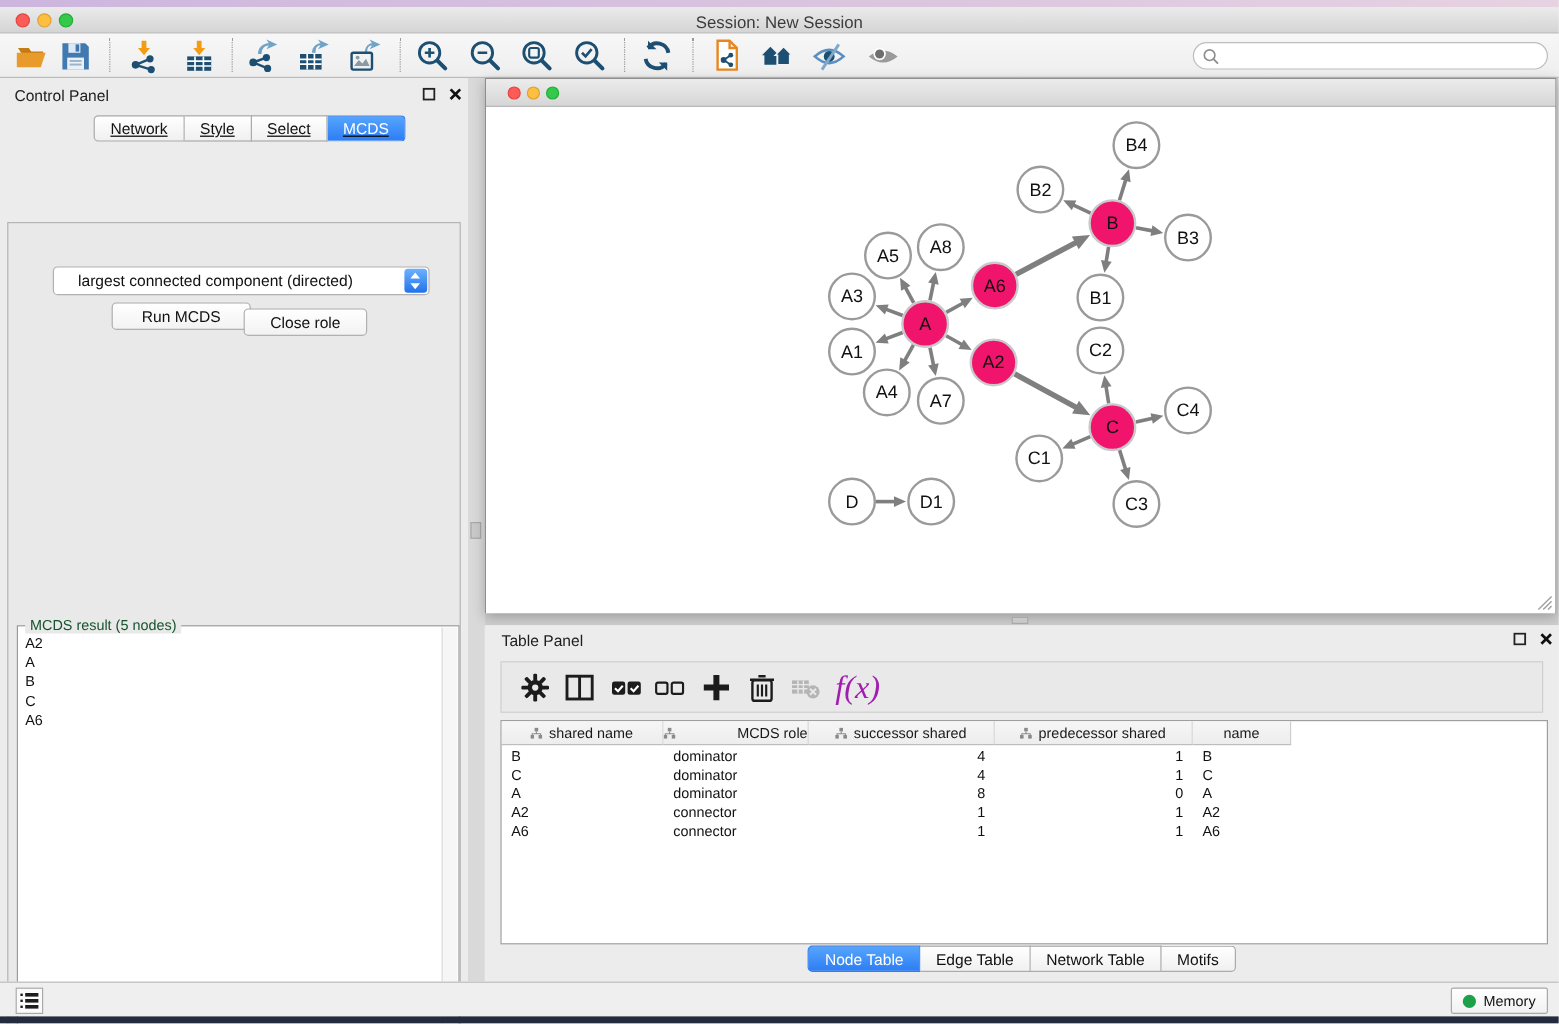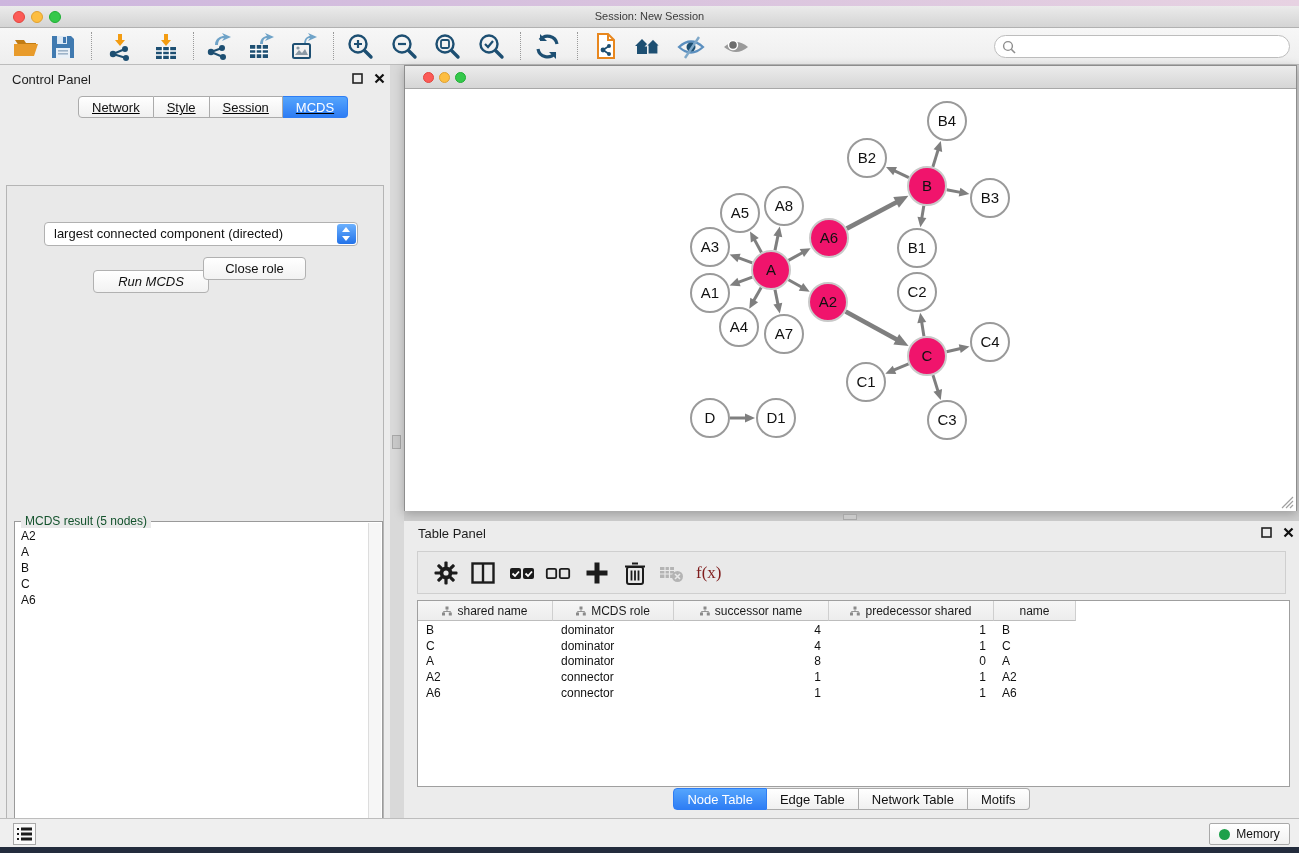--- a/index.html
+++ b/index.html
@@ -12,42 +12,42 @@
   #desktop-top { left:0; top:0; width:1299px; height:6px; background:linear-gradient(90deg,#cdb6de,#d9c3de,#e7d2e2); }
   #desktop-bottom { left:0; top:847px; width:1299px; height:6px; background:#232c3d; }
 
   
   #titlebar { left:0; top:6px; width:1299px; height:22px; background:linear-gradient(#ebebeb,#d4d4d4); border-bottom:1px solid #b1b1b1; }
   .tl { position:absolute; border-radius:50%; }
   #titlebar .tl { width:12px; height:12px; top:5px; }
   .tl.red { background:#fc5b57; border:1px solid #e2463f; }
   .tl.yellow { background:#fdbe41; border:1px solid #e0a131; }
   .tl.green { background:#35c84b; border:1px solid #1eaf34; }
-  #main-title { width:100%; text-align:center; top:4px; font-size:11px; color:#3c3c3c; }
+  #main-title { width:100%; text-align:center; top:4px; font-size:14px; color:#3c3c3c; }
 
   
   #toolbar { left:0; top:28px; width:1299px; height:37px; background:linear-gradient(#f7f7f7,#eeeeee); border-bottom:1px solid #bcbcbc; }
   .tb-icon { position:absolute; top:4px; width:30px; height:30px; cursor:pointer; }
   .tb-sep { position:absolute; top:4px; height:28px; width:0; border-left:1px dotted #9a9a9a; }
   #search-box { position:absolute; left:994px; top:7px; width:296px; height:23px; background:#fff; border:1px solid #bdbdbd; border-radius:12px; }
   #search-box svg { position:absolute; left:7px; top:4px; }
   #search-input { position:absolute; left:26px; top:2px; width:260px; height:17px; border:none; outline:none; font-size:13px; background:transparent; }
 
   
   #control-panel { left:0; top:65px; width:390px; height:753px; background:#ececec; }
   .panel-title { font-size:13px; color:#1d1d1d; }
   .win-btns { position:absolute; display:flex; gap:11px; align-items:center; }
   #ctrl-box { position:absolute; left:6px; top:120px; width:378px; height:680px; border:1px solid #b5b5b5; background:#e9e9e9; }
   .tabstrip { position:absolute; display:flex;text-decoration:underline; }
   .tab { height:22px; line-height:21px; padding:0 13px; font-size:13px; background:linear-gradient(#ffffff,#f0f0f0); border:1px solid #ababab; border-left:none; color:#111; cursor:pointer; white-space:nowrap; }
   .tab:first-child { border-left:1px solid #ababab; border-radius:4px 0 0 4px; }
   .tab:last-child { border-radius:0 4px 4px 0; }
   .tab.active { background:linear-gradient(#55a5fd,#2e7df4); color:#fff; border-color:#2e7df4; }
   #opt-label { left:0; top:134px; width:390px; text-align:center; font-size:13px; color:#111; }
-  #opt-select { left:43px; top:156px; width:314px; height:24px; background:#fff; border:1px solid #b1b1b1; border-radius:4px; font-size:13px; color:#111; line-height:22px; padding-left:9px; cursor:pointer; }
+  #opt-select { left:43px; top:156px; width:314px; height:24px; background:#fff; border:1px solid #b1b1b1; border-radius:4px; font-size:13px; color:#111; line-height:22px; padding-left:20px; cursor:pointer; }
   #opt-stepper { position:absolute; right:1px; top:1px; width:19px; height:20px; border-radius:3px; background:linear-gradient(#6cb1fe,#2272e9); }
   #opt-stepper i { position:absolute; left:5px; width:0; height:0; border-left:4.5px solid transparent; border-right:4.5px solid transparent; }
   #opt-stepper i.up { top:3px; border-bottom:5px solid #fff; }
   #opt-stepper i.down { bottom:3px; border-top:5px solid #fff; }
   .push-btn { position:absolute; height:23px; background:linear-gradient(#ffffff,#f2f2f2); border:1px solid #b1b1b1; border-radius:4px; font-size:13px; color:#111; text-align:center; line-height:21px; cursor:pointer; }
   #mcds-fieldset { position:absolute; left:13px; top:455px; width:369px; height:345px; border:1px solid #9a9a9a; background:#fff; }
   #mcds-legend { position:absolute; left:6px; top:-8px; background:#e9e9e9; padding:0 4px; font-size:12px; color:#14532d; }
   #result-list { position:absolute; left:2px; top:6px; width:348px; font-size:12px; color:#111; }
   #result-list div { height:16px; line-height:16px; padding-left:4px; }
   #mcds-scroll { position:absolute; right:1px; top:1px; width:13px; height:343px; background:#f6f6f6; border-left:1px solid #ddd; }
@@ -250,32 +250,32 @@
       <svg width="11" height="11" viewBox="0 0 11 11">
           <rect x="1" y="1" width="9" height="9" fill="none" stroke="#222" stroke-width="1.6"></rect>
         </svg>
       <svg width="11" height="11" viewBox="0 0 11 11">
           <path d="M1.5 1.5 L9.5 9.5 M9.5 1.5 L1.5 9.5" stroke="#111" stroke-width="2.2"></path>
         </svg>
     </div>
     <div class="tabstrip" style="left:78px; top:31px;" id="ctrl-tabs">
         <div class="tab">Network</div>
         <div class="tab">Style</div>
-        <div class="tab">Session</div>
+        <div class="tab">Select</div>
         <div class="tab active">MCDS</div>
       </div>
     <div id="ctrl-box">
       <div class="abs" id="opt-select" style="left:37px; top:36px;">
         <span>largest connected component (directed)</span>
         <span id="opt-stepper">
             <i class="up"></i>
             <i class="down"></i>
           </span>
       </div>
-      <div class="push-btn" style="left:86px; top:84px; width:116px;font-style:italic;">Run MCDS</div>
+      <div class="push-btn" style="left:86px; top:66px; width:116px;">Run MCDS</div>
       <div class="push-btn" style="left:196px; top:71px; width:103px;">Close role</div>
       <div id="mcds-fieldset" style="left:7px; top:335px;">
         <span id="mcds-legend">MCDS result (5 nodes)</span>
         <div id="result-list">
             <div>A2</div>
             <div>A</div>
             <div>B</div>
             <div>C</div>
             <div>A6</div>
           </div>
@@ -449,56 +449,56 @@
       <span class="tp-icon" style="left:240px;">
         <svg width="26" height="26" viewBox="0 0 26 26">
             <g opacity="0.55">
               <rect x="2" y="7" width="14" height="11" fill="#8a8a8a"></rect>
               <path d="M2 10.5h14M2 14h14M7 7v11M11.5 7v11" stroke="#e9e9e9" stroke-width="1.2"></path>
               <circle cx="19.5" cy="16.5" r="5.5" fill="#8a8a8a"></circle>
               <path d="M17 14 l5 5 M22 14 l-5 5" stroke="#e9e9e9" stroke-width="1.6"></path>
             </g>
           </svg>
       </span>
-      <span class="tp-icon" style="left:278px; width:46px; font-family:'Liberation Serif',serif; font-size:17px; color:#7f1d1d; line-height:26px;">f(x)</span>
+      <span class="tp-icon" style="left:278px; width:46px; font-family:'Liberation Serif',serif; font-style:italic; font-size:27px; color:#a21caf; line-height:26px;">f(x)</span>
     </div>
     <div id="tbl">
       <div id="tbl-header">
           <div class="th" style="width: 135px;">
             <svg width="10" height="10" viewBox="0 0 10 10">
               <g fill="#8a8a8a">
                 <rect x="3.5" y="0.5" width="3" height="3"></rect>
                 <rect x="0" y="6.5" width="3" height="3"></rect>
                 <rect x="6.8" y="6.5" width="3" height="3"></rect>
                 <path d="M5 3.5 v2 M1.5 6.5 v-1 h7 v1" stroke="#8a8a8a" stroke-width="0.9" fill="none"></path>
               </g>
             </svg>
             <span>shared name</span>
           </div>
-          <div class="th" style="width: 121px;">
+          <div class="th" style="width: 121px; justify-content: space-between;">
             <svg width="10" height="10" viewBox="0 0 10 10">
               <g fill="#8a8a8a">
                 <rect x="3.5" y="0.5" width="3" height="3"></rect>
                 <rect x="0" y="6.5" width="3" height="3"></rect>
                 <rect x="6.8" y="6.5" width="3" height="3"></rect>
                 <path d="M5 3.5 v2 M1.5 6.5 v-1 h7 v1" stroke="#8a8a8a" stroke-width="0.9" fill="none"></path>
               </g>
             </svg>
             <span>MCDS role</span>
           </div>
           <div class="th" style="width: 155px;">
             <svg width="10" height="10" viewBox="0 0 10 10">
               <g fill="#8a8a8a">
                 <rect x="3.5" y="0.5" width="3" height="3"></rect>
                 <rect x="0" y="6.5" width="3" height="3"></rect>
                 <rect x="6.8" y="6.5" width="3" height="3"></rect>
                 <path d="M5 3.5 v2 M1.5 6.5 v-1 h7 v1" stroke="#8a8a8a" stroke-width="0.9" fill="none"></path>
               </g>
             </svg>
-            <span>successor name</span>
+            <span>successor shared</span>
           </div>
           <div class="th" style="width: 165px;">
             <svg width="10" height="10" viewBox="0 0 10 10">
               <g fill="#8a8a8a">
                 <rect x="3.5" y="0.5" width="3" height="3"></rect>
                 <rect x="0" y="6.5" width="3" height="3"></rect>
                 <rect x="6.8" y="6.5" width="3" height="3"></rect>
                 <path d="M5 3.5 v2 M1.5 6.5 v-1 h7 v1" stroke="#8a8a8a" stroke-width="0.9" fill="none"></path>
               </g>
             </svg>

